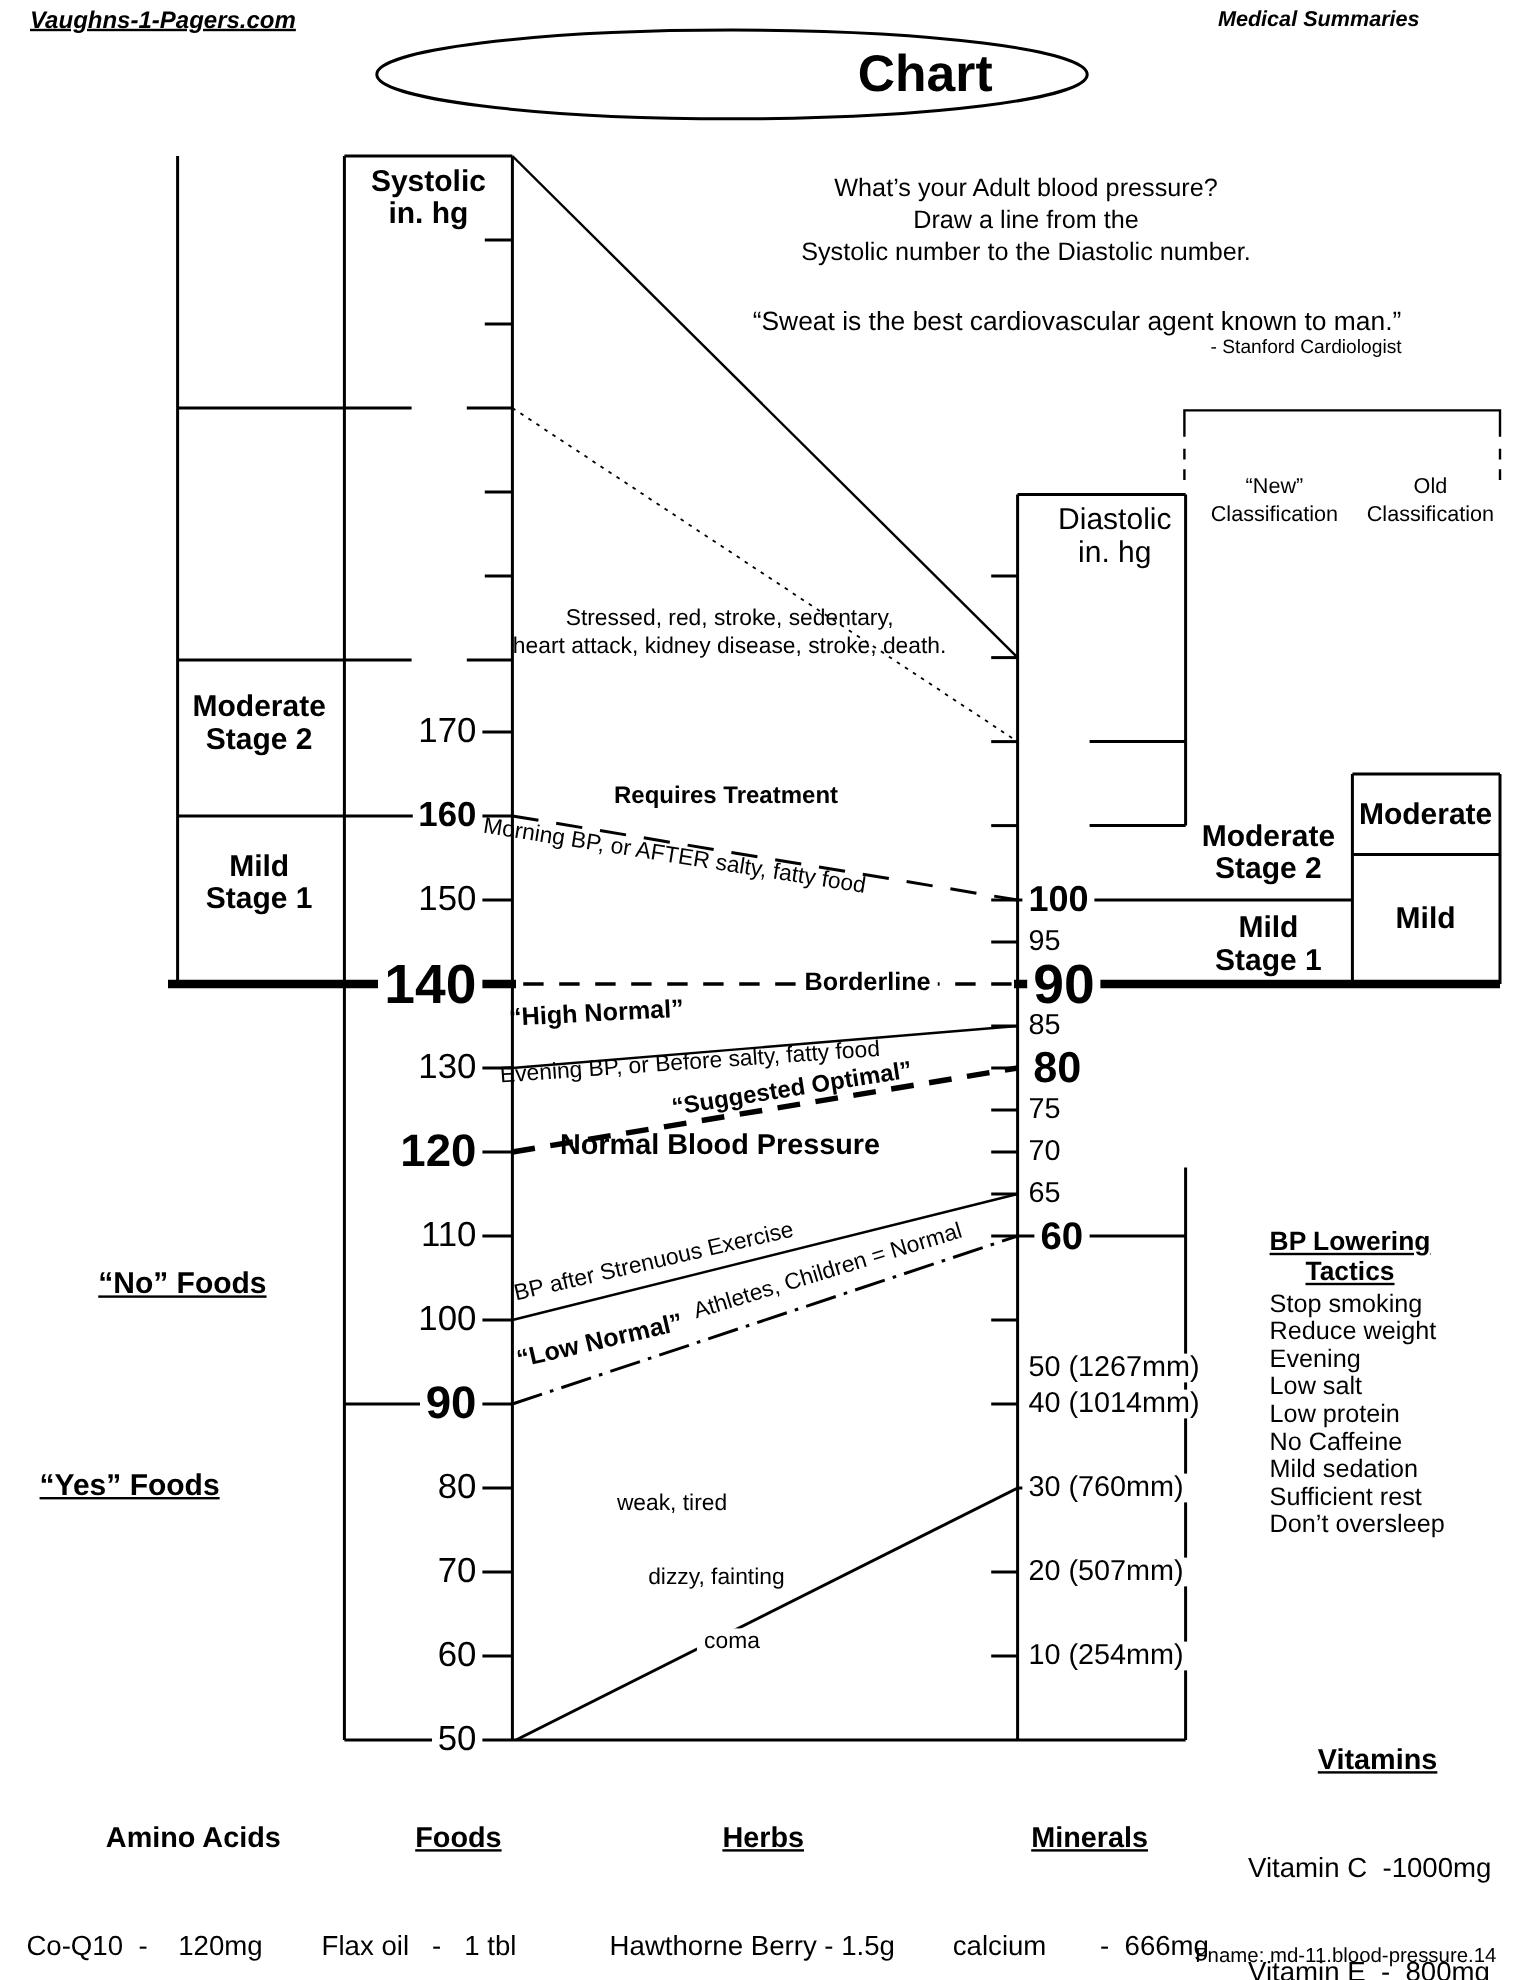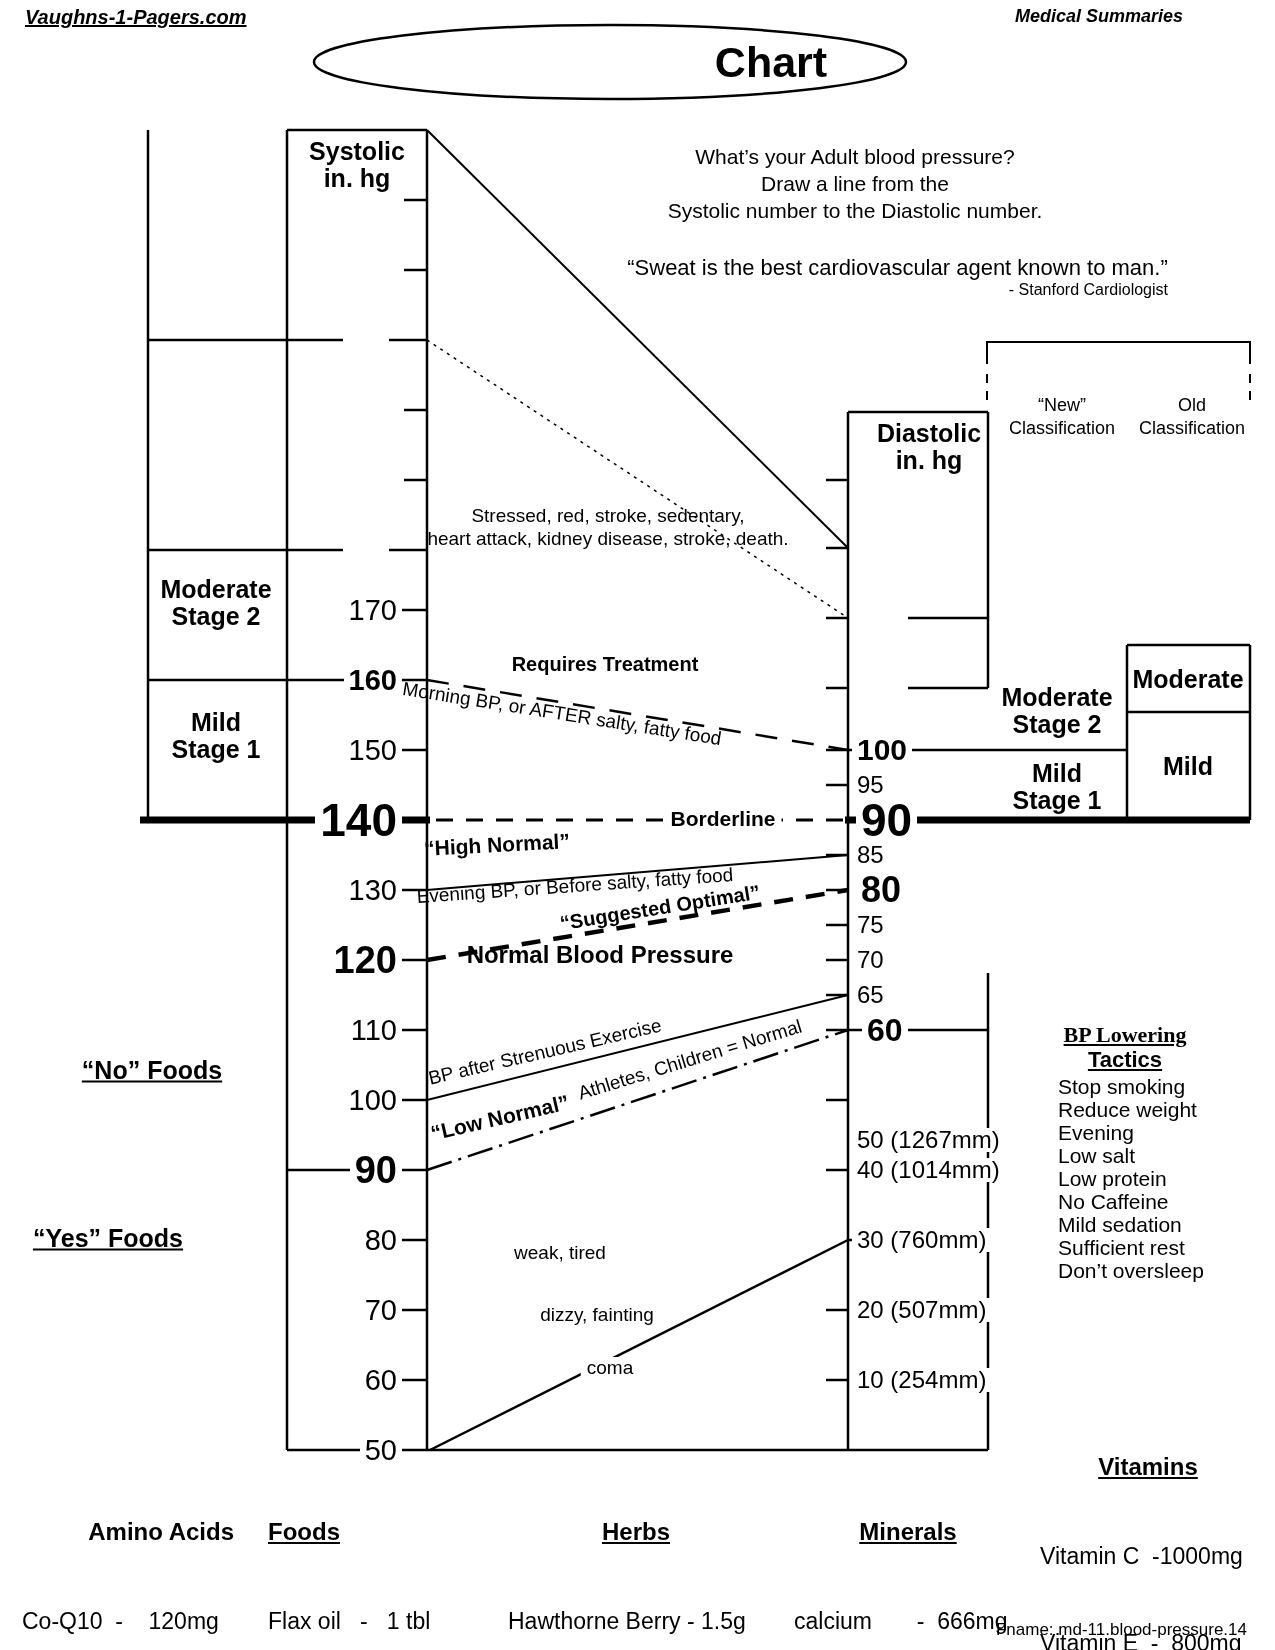--- a/index.html
+++ b/index.html
@@ -132,21 +132,21 @@
     <div>Draw a line from the</div>
     <div>Systolic number to the Diastolic number.</div>
   </div>
   <div style="position:absolute;left:620px;top:255px;width:555px;text-align:center;font-size:22px;">“Sweat is the best cardiovascular agent known to man.”</div>
   <div style="position:absolute;left:900px;top:281px;width:268px;text-align:right;font-size:16px;">- Stanford Cardiologist</div>
 
   <div style="position:absolute;left:287px;top:138px;width:140px;text-align:center;font-weight:bold;font-size:25px;line-height:27px;">
     <div>Systolic</div>
     <div>in. hg</div>
   </div>
-  <div style="position:absolute;left:848px;top:420px;width:162px;text-align:center;font-weight:bold;font-size:25px;line-height:27px;">
+  <div style="position:absolute;left:848px;top:420px;width:162px;text-align:center;font-weight:normal;font-size:25px;line-height:27px;">
     <div>Diastolic</div>
     <div>in. hg</div>
   </div>
 
   <div class="slabel" style="top:610px;">170</div>
   <div class="slabel s-b" style="top:680px;">160</div>
   <div class="slabel" style="top:750px;">150</div>
   <div class="slabel s-xl" style="top:820px;">140</div>
   <div class="slabel" style="top:890px;">130</div>
   <div class="slabel s-lg" style="top:960px;">120</div>
@@ -218,21 +218,21 @@
   <div style="position:absolute;left:690px;top:1060px;transform:translate(-50%,-50%) rotate(-17deg);white-space:nowrap;font-size:19px;">Athletes, Children = Normal</div>
   <div class="ctr" style="left:560px;top:1253px;font-size:19px;">weak, tired</div>
   <div class="ctr" style="left:597px;top:1315px;font-size:19px;">dizzy, fainting</div>
   <div class="ctr bg" style="left:610px;top:1368px;font-size:19px;">coma</div>
 
   <div class="ctr b" style="left:152px;top:1070px;font-size:25px;text-decoration:underline;">“No” Foods</div>
   <div class="ctr b" style="left:108px;top:1238px;font-size:25px;text-decoration:underline;">“Yes” Foods</div>
 
   <div style="position:absolute;left:1005px;top:1022px;width:240px;">
     <div style="text-align:center;font-weight:bold;font-size:22px;line-height:25px;">
-      <div style="text-decoration:underline;font-family:Liberation Serif, serif;">BP Lowering</div>
+      <div style="text-decoration:underline;">BP Lowering</div>
       <div style="text-decoration:underline;">Tactics</div>
     </div>
     <div style="font-size:21px;line-height:23px;padding-left:53px;margin-top:3px;">
       <div>Stop smoking</div>
       <div>Reduce weight</div>
       <div>Evening</div>
       <div>Low salt</div>
       <div>Low protein</div>
       <div>No Caffeine</div>
       <div>Mild sedation</div>
@@ -255,21 +255,21 @@
   <div style="position:absolute;left:22px;top:1518px;">
     <div class="list-title" style="text-align:right;width:212px;">Amino Acids</div>
     <div class="list-items" style="margin-top:3px;">
       <div>Co-Q10  -    120mg</div>
       
       
     </div>
   </div>
 
   <div style="position:absolute;left:268px;top:1518px;">
-    <div class="list-title" style="text-align:left;text-decoration:underline;width:228px;">Foods</div>
+    <div class="list-title" style="text-align:center;text-decoration:underline;width:228px;">Foods</div>
     <div class="list-items" style="margin-top:3px;">
       <div>Flax oil   -   1 tbl</div>
       
       
     </div>
   </div>
 
   <div style="position:absolute;left:508px;top:1518px;">
     <div class="list-title" style="text-align:center;text-decoration:underline;width:256px;">Herbs</div>
     <div class="list-items" style="margin-top:3px;">

